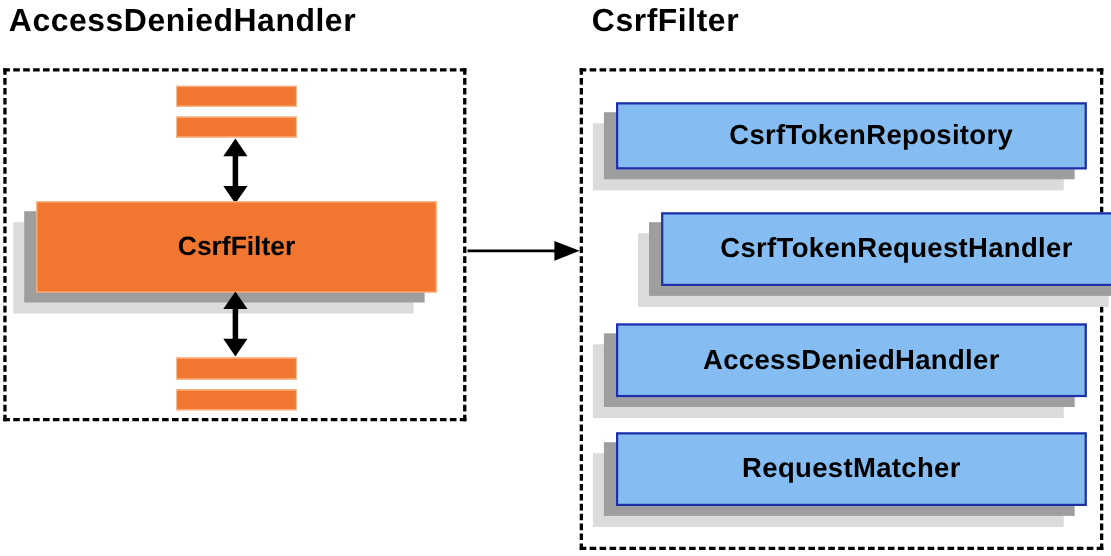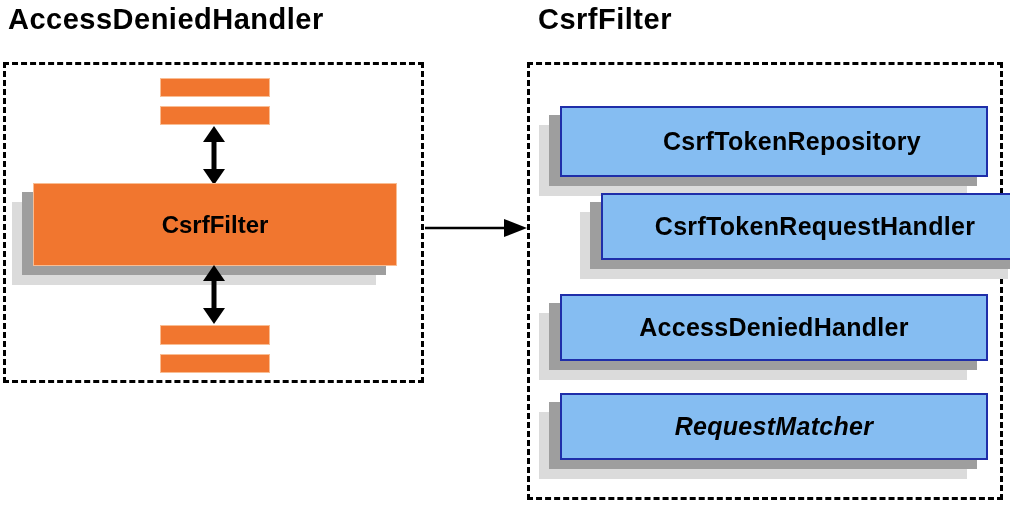--- a/index.html
+++ b/index.html
@@ -71,29 +71,29 @@
 
   <div class="abs" style="left:424px;top:214px;">
     <svg width="104" height="28" viewBox="0 0 104 28">
       <line x1="1" y1="14" x2="85" y2="14" stroke="#000" stroke-width="2.5"></line>
       <path d="M103 14 L80 5 L80 23 Z" fill="#000"></path>
     </svg>
   </div>
 
   <div class="abs panel" style="left:527px;top:62px;width:476px;height:438px;"></div>
 
-  <div class="abs blue-box" style="left:560px;top:106px;width:428px;height:71px;padding-left:36px;">
+  <div class="abs blue-box" style="left:560px;top:93px;width:428px;height:61px;padding-left:36px;">
     <span>CsrfTokenRepository</span>
   </div>
 
   <div class="abs blue-box" style="left:560px;top:193px;width:428px;height:67px;margin-left:41px;">
     <span>CsrfTokenRequestHandler</span>
   </div>
 
   <div class="abs blue-box" style="left:560px;top:294px;width:428px;height:67px;">
     <span>AccessDeniedHandler</span>
   </div>
 
-  <div class="abs blue-box" style="left:560px;top:393px;width:428px;height:67px;font-style:italic;">
+  <div class="abs blue-box" style="left:560px;top:393px;width:428px;height:67px;">
     <span>RequestMatcher</span>
   </div>
 
 </div>
 
 </body></html>

